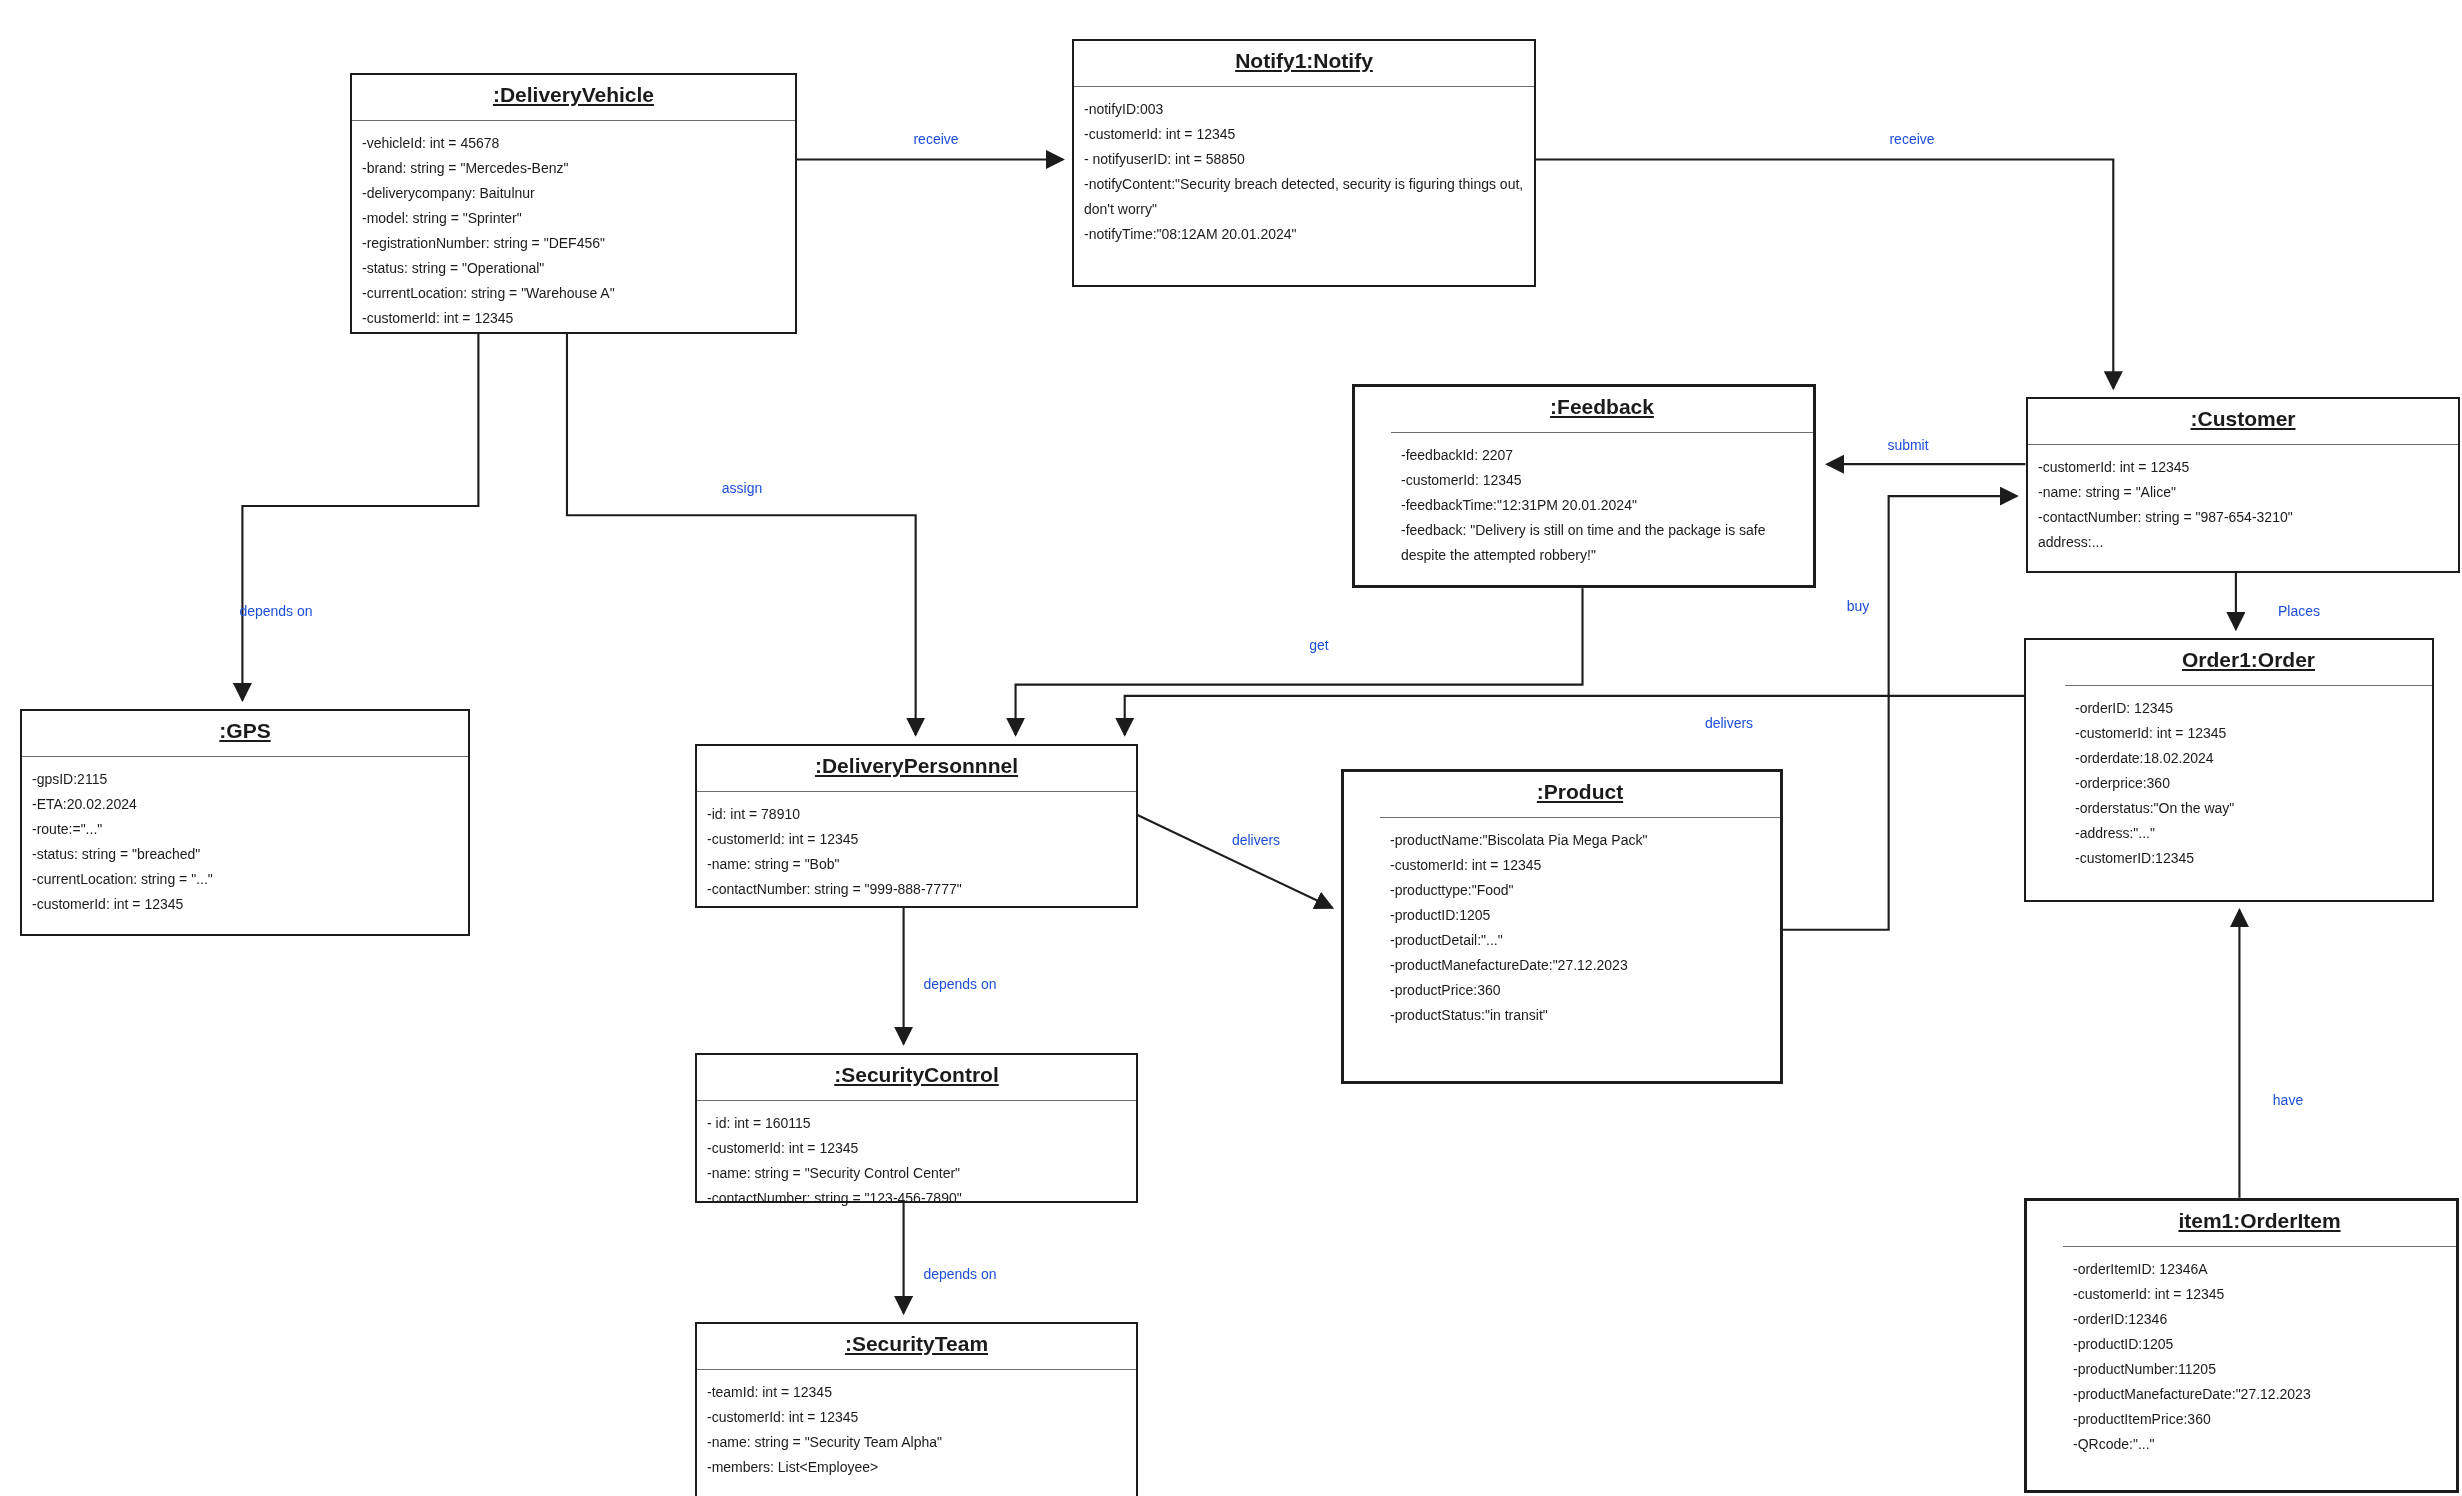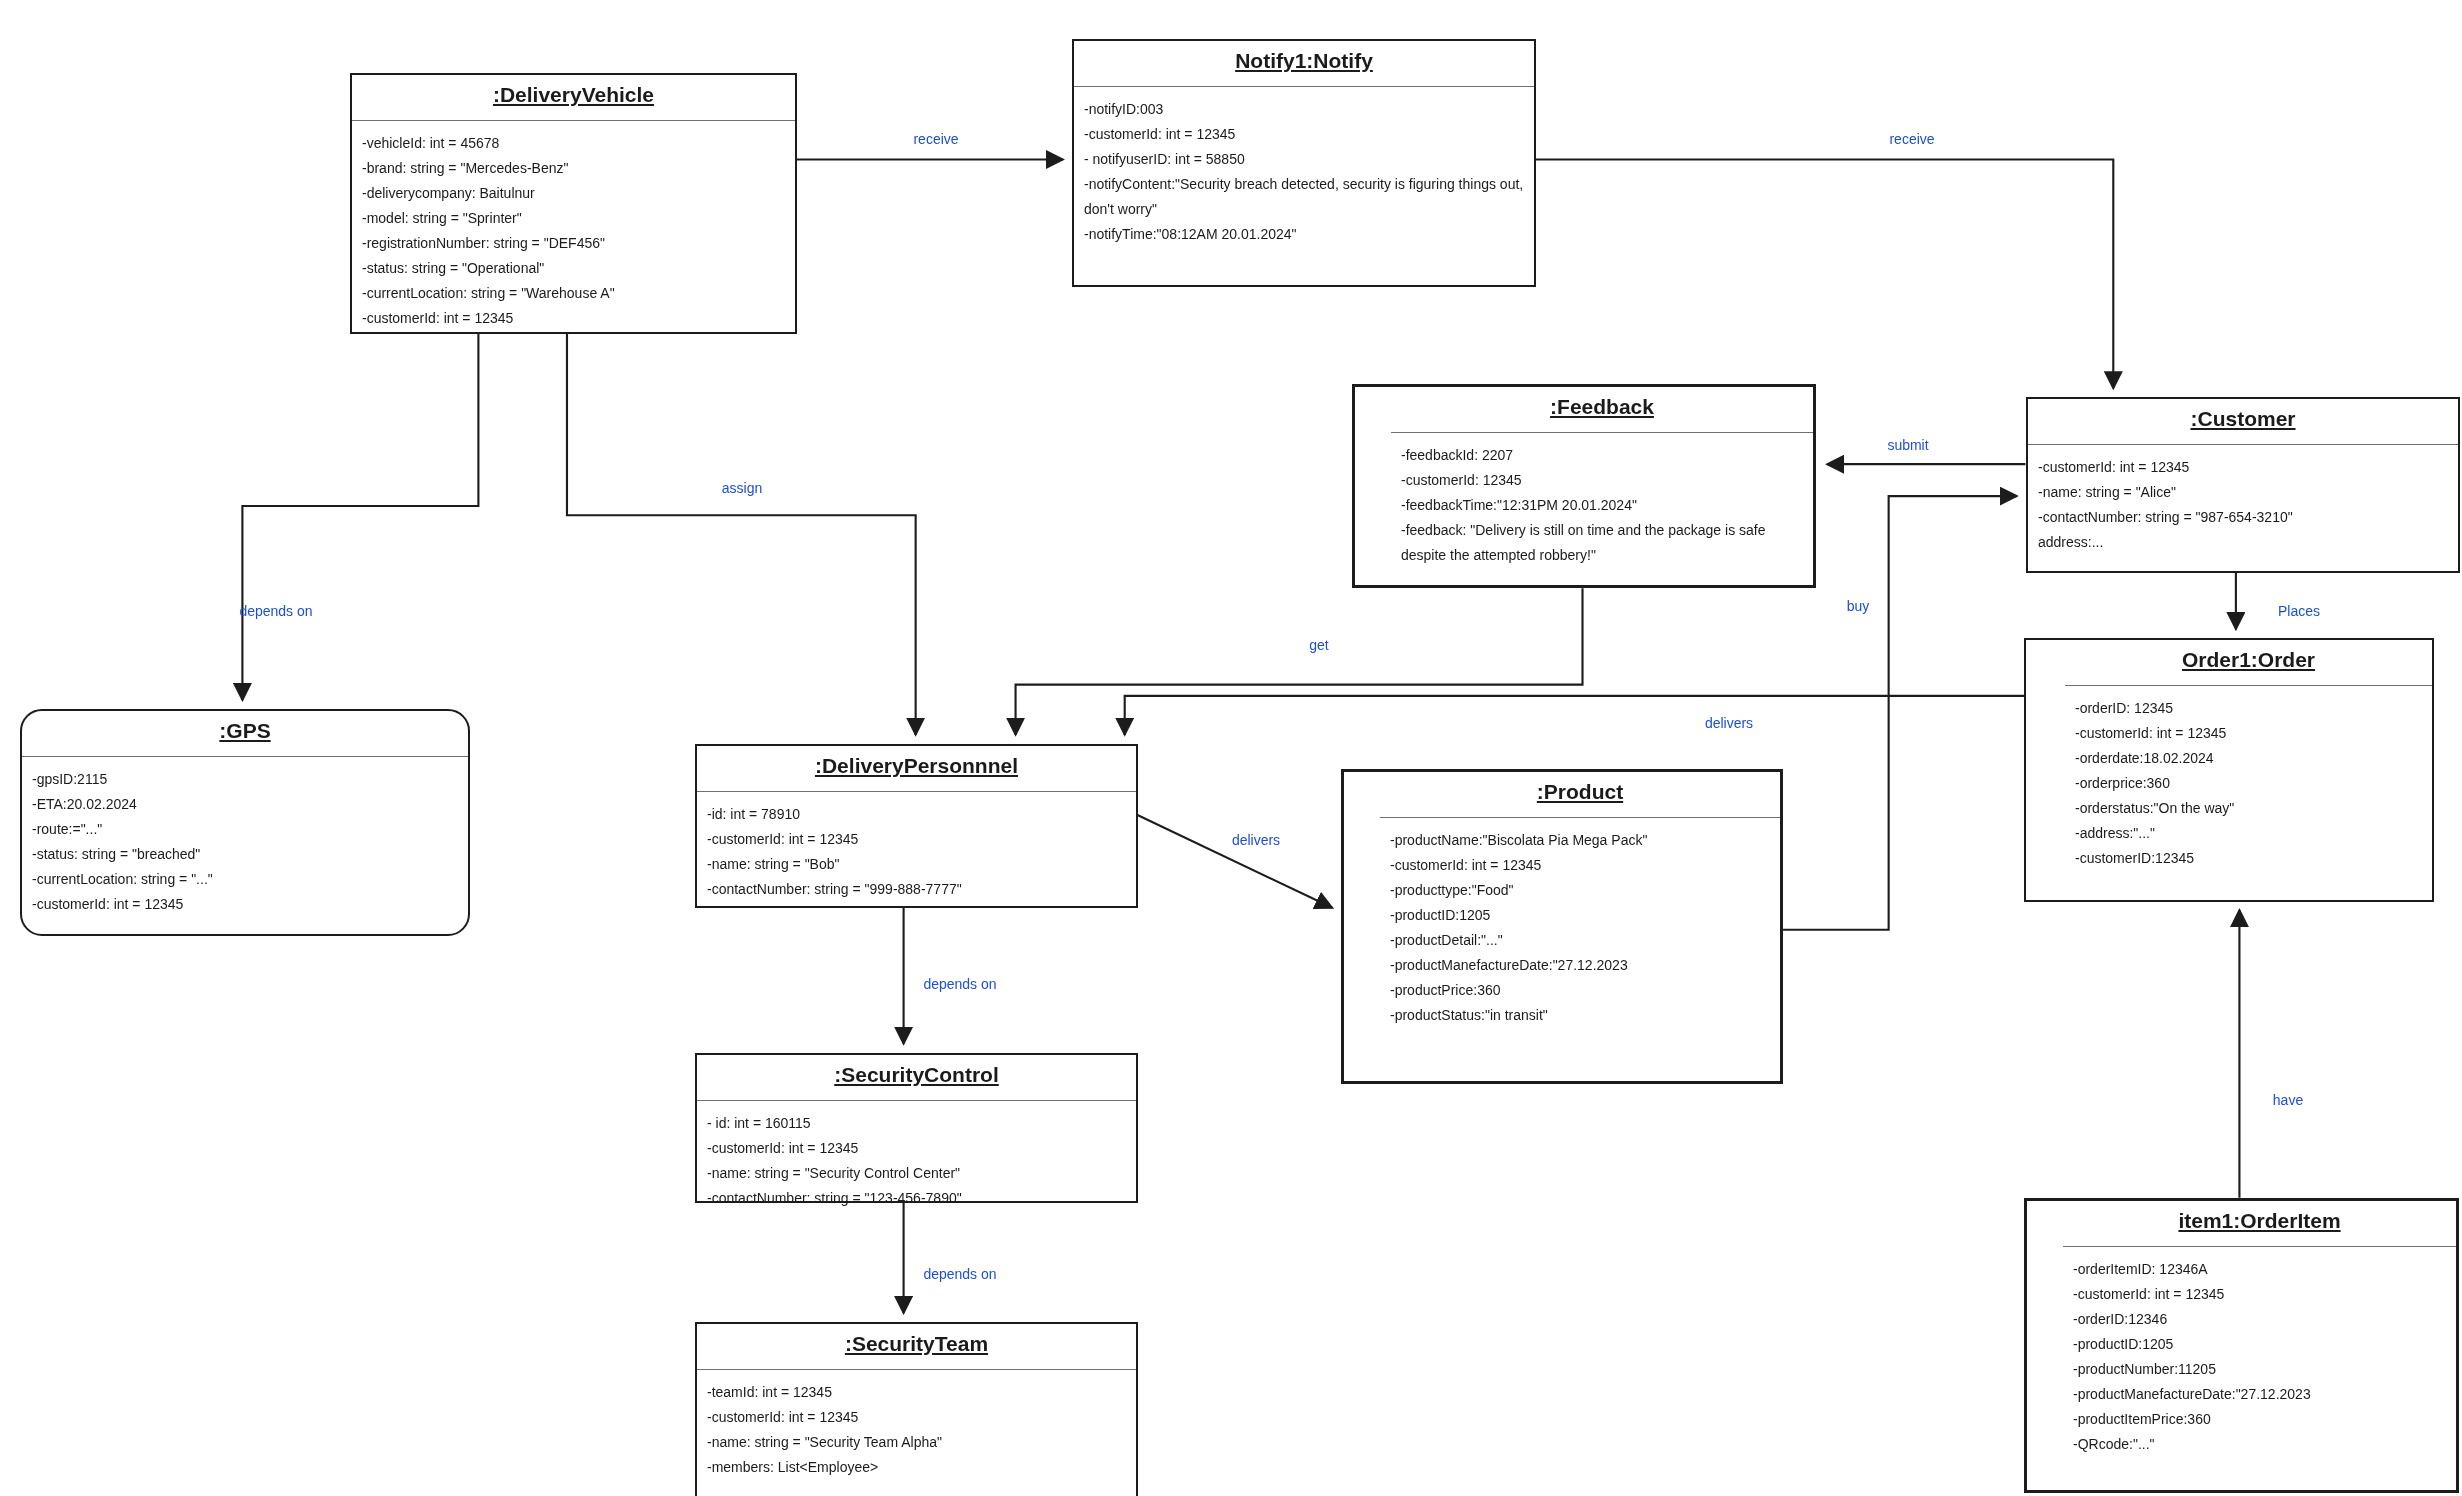--- a/index.html
+++ b/index.html
@@ -124,21 +124,21 @@
   <div class="box" style="left:2026px; top:397px; width:434px; height:176px;">
     <div class="title">:Customer</div>
     <div class="body">
       <div class="attr">-customerId: int = 12345</div>
       <div class="attr">-name: string = "Alice"</div>
       <div class="attr">-contactNumber: string = "987-654-3210"</div>
       <div class="attr">address:...</div>
     </div>
   </div>
 
-  <div class="box" style="left:20px; top:709px; width:450px; height:227px;border-radius:22px;">
+  <div class="box" style="left:20px; top:709px; width:450px; height:227px;">
     <div class="title">:GPS</div>
     <div class="body">
       <div class="attr">-gpsID:2115</div>
       <div class="attr">-ETA:20.02.2024</div>
       <div class="attr">-route:="..."</div>
       <div class="attr">-status: string = "breached"</div>
       <div class="attr">-currentLocation: string = "..."</div>
       <div class="attr">-customerId: int = 12345</div>
     </div>
   </div>

